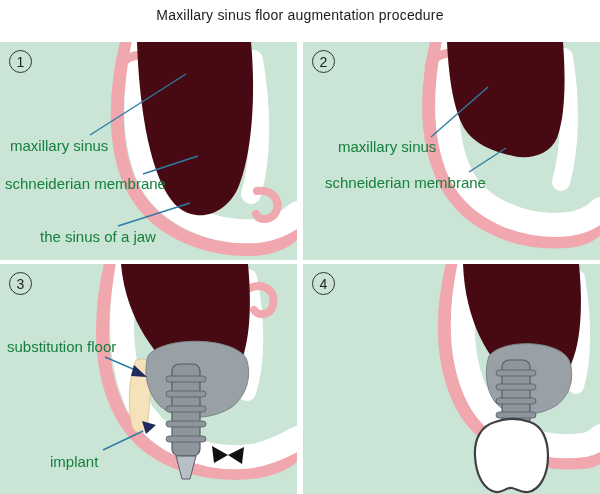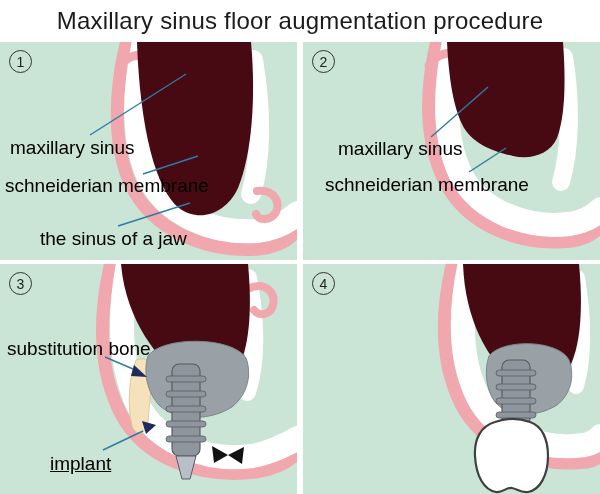--- a/index.html
+++ b/index.html
@@ -2,37 +2,37 @@
 <html><head>
 <meta charset="utf-8">
 <style>
   html,body { margin:0; padding:0; background:#ffffff; }
   .stage {
     position:relative; width:600px; height:494px; background:#ffffff;
     font-family:"Liberation Sans", sans-serif; overflow:hidden;
   }
   .title {
     position:absolute; top:7px; left:0; right:0; text-align:center;
-    font-size:24px; font-weight:500; color:#1b1b1b; letter-spacing:0.2px;
+    font-size:14px; font-weight:500; color:#1b1b1b; letter-spacing:0.2px;
   }
   .grid {
     position:absolute; top:42px; left:0;
     display:grid; grid-template-columns:297px 297px; grid-template-rows:218px 230px;
     column-gap:6px; row-gap:4px;
   }
   .panel { position:relative; }
   .panel svg { display:block; }
   .badge {
     position:absolute; top:8px; left:9px; width:23px; height:23px;
     border:1.4px solid #333; border-radius:50%; box-sizing:border-box;
     display:flex; align-items:center; justify-content:center;
     font-size:14px; color:#222;
   }
   .lbl {
-    position:absolute; font-size:19px; color:#000000; white-space:nowrap;
+    position:absolute; font-size:15px; color:#15803d; white-space:nowrap;
   }
 </style>
 </head>
 <body>
 
 <div class="stage">
   <div class="title">Maxillary sinus floor augmentation procedure</div>
 
   <div class="grid">
 
@@ -88,22 +88,22 @@
         <rect x="166" y="157" width="40" height="6" rx="3" stroke="#565d66" stroke-width="0.8" fill="#8e959c"></rect>
         <rect x="166" y="172" width="40" height="6" rx="3" stroke="#565d66" stroke-width="0.8" fill="#8e959c"></rect>
         <polygon points="176,192 196,192 190,215 182,215" stroke="#565d66" stroke-width="1" fill="#b9bfc6"></polygon>
         <line x1="105" y1="93" x2="133" y2="105" stroke-width="1.4" stroke="#2d7ca3"></line>
         <line x1="103" y1="186" x2="143" y2="167" stroke-width="1.4" stroke="#2d7ca3"></line>
         <polygon points="147,113 134,101 131,112" fill="#1f2a5e"></polygon>
         <polygon points="156,161 142,157 146,170" fill="#1f2a5e"></polygon>
         <path d="M228,191 L212,182 L214,199 Z M228,191 L244,183 L242,200 Z" fill="#111111"></path>
       </svg>
       <div class="badge">3</div>
-      <div class="lbl" style="left:7px; top:74px;">substitution bone</div>
-      <div class="lbl" style="left:50px; top:189px;text-decoration:underline;">implant</div>
+      <div class="lbl" style="left:7px; top:74px;">substitution floor</div>
+      <div class="lbl" style="left:50px; top:189px;">implant</div>
     </div>
 
     <div class="panel">
       <svg width="297" height="230" viewBox="0 0 297 230">
         <rect x="0" y="0" width="297" height="230" fill="#cae4d5"></rect>
         <path d="M152,-10 C136,48 138,100 158,140 C180,183 232,204 284,198 C291,197 296,193 298,190" fill="none" stroke-width="13" stroke-linecap="round" stroke="#f0a7ae"></path>
         <path d="M169,-10 C155,48 157,96 175,133 C194,170 239,187 281,181 C289,180 294,176 298,172" fill="none" stroke-width="24" stroke-linecap="round" stroke="#ffffff"></path>
         <path d="M274,14 C281,55 281,95 273,122" fill="none" stroke-width="16" stroke-linecap="round" stroke="#ffffff"></path>
         <path d="M160,0 L276,0 C280,42 278,78 268,100 C256,121 228,125 209,113 C187,99 162,58 160,0 Z" fill="#470a13"></path>
         <path d="M186,92 C200,74 256,76 266,96 C272,112 268,130 254,141 C232,155 204,152 192,138 C183,126 181,106 186,92 Z" stroke="#7d858c" stroke-width="1" fill="#99a1a7"></path>

